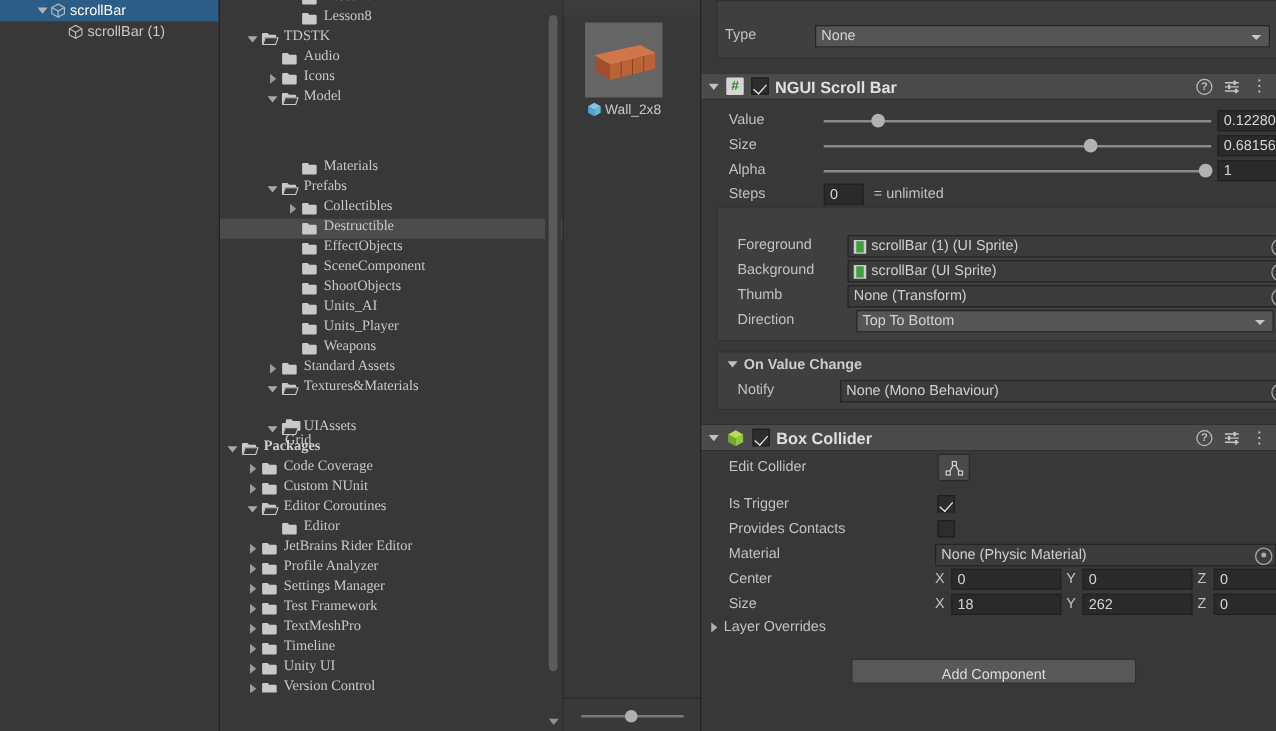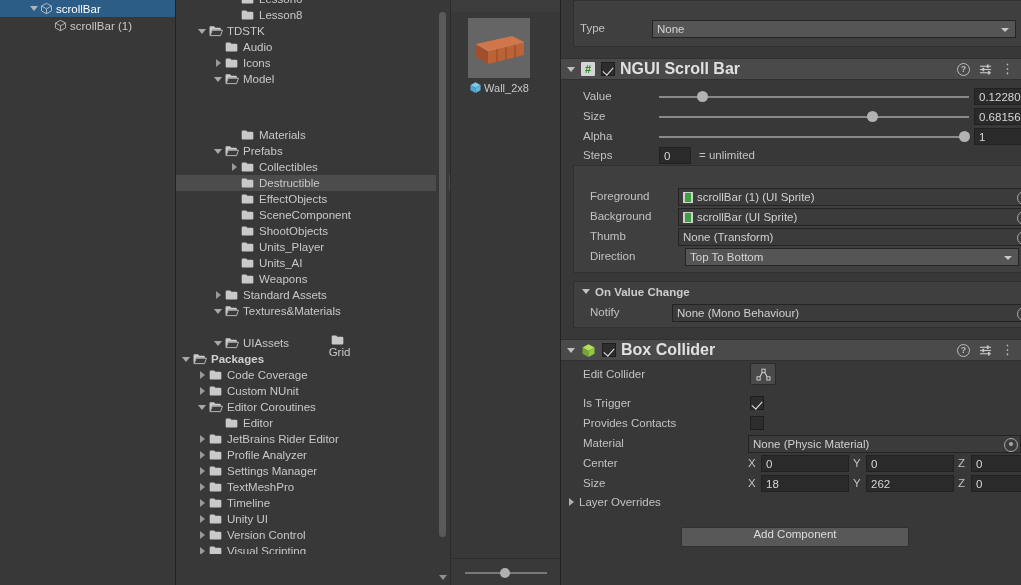--- a/index.html
+++ b/index.html
@@ -51,22 +51,22 @@
     background: #383838;
     position: relative; overflow: hidden;
     flex: 0 0 275px;
     border-left: 1px solid #232323;
   }
   #project-tree {
     position: absolute; left: 0; top: 0; width: 275px; height: 563px;
     overflow: hidden;
   }
   .prow {
-    height: 16px; display: flex; align-items: center;
-    white-space: nowrap; padding-left: 2px;
+    height: 16px; display: flex; 
+    white-space: nowrap; padding-left: 2px; font-family: Liberation Serif, serif;
   }
   .prow.hl { background: #4c4c4c; }
   .pfold { width: 13px; height: 16px; flex: 0 0 13px; position: relative; }
   .pfold.open::after {
     content: ""; position: absolute; left: 2px; top: 5.5px;
     border-left: 4.5px solid transparent;
     border-right: 4.5px solid transparent;
     border-top: 5px solid #a8a8a8;
   }
   .pfold.closed::after {
@@ -214,21 +214,21 @@
   }
 
   
   .comp-head {
     height: 22px; background: #4a4a4a;
     display: flex; align-items: center;
     border-top: 1px solid #303030; border-bottom: 1px solid #303030;
     padding-left: 6px;
   }
   .comp-head .tri-down { margin-right: 6px; }
-  .comp-title { font-weight: bold; font-size: 16px; color: #e0e0e0; margin-left: 5px; }
+  .comp-title { font-weight: bold; font-size: 13px; color: #e0e0e0; margin-left: 5px; }
   .chk {
     width: 14px; height: 14px; background: #2d2d2d;
     border: 1px solid #1e1e1e; position: relative; flex: 0 0 14px;
   }
   .chk.on::after {
     content: ""; position: absolute; left: 3px; top: 1.5px;
     width: 5px; height: 9px; border: solid #e8e8e8;
     border-width: 0 1.8px 1.8px 0; transform: rotate(42deg);
   }
   .script-ico {
@@ -254,21 +254,21 @@
   .edit-btn {
     width: 26px; height: 22px; background: #4a4a4a;
     border: 1px solid #2a2a2a; border-radius: 2px;
     display: flex; align-items: center; justify-content: center;
   }
 
   .addcomp {
     position: absolute; left: 120px; top: 527px;
     width: 228px; height: 20px;
     background: #585858; border: 1px solid #303030; border-radius: 2px;
-    display: flex; align-items: flex-start; justify-content: center;
+    display: flex; align-items: flex-end; justify-content: center;
     font-size: 11.5px; color: #dcdcdc;
   }
   .axis-lbl { font-size: 11.5px; color: #c2c2c2; width: 11px; }
 </style>
 </head>
 <body>
 
 <div id="app">
 
   <div id="hierarchy">
@@ -418,30 +418,30 @@
           </span>
           <span class="plabel">ShootObjects</span>
         </div>
         <div class="prow" style="padding-left: 52px;">
           <span class="pfold "></span>
           <span class="folder">
             <svg width="14" height="12" viewBox="0 0 16 13">
               <path d="M0.8 2.4 A1.1 1.1 0 0 1 1.9 1.3 L5.9 1.3 L7.3 2.9 L13 2.9 A1.1 1.1 0 0 1 14.1 4 L14.1 10.6 A1.1 1.1 0 0 1 13 11.7 L1.9 11.7 A1.1 1.1 0 0 1 0.8 10.6 Z" fill="#c9c9c9"></path>
             </svg>
           </span>
+          <span class="plabel">Units_AI</span>
+        </div>
+        <div class="prow" style="padding-left: 52px;">
+          <span class="pfold "></span>
+          <span class="folder">
+            <svg width="14" height="12" viewBox="0 0 16 13">
+              <path d="M0.8 2.4 A1.1 1.1 0 0 1 1.9 1.3 L5.9 1.3 L7.3 2.9 L13 2.9 A1.1 1.1 0 0 1 14.1 4 L14.1 10.6 A1.1 1.1 0 0 1 13 11.7 L1.9 11.7 A1.1 1.1 0 0 1 0.8 10.6 Z" fill="#c9c9c9"></path>
+            </svg>
+          </span>
           <span class="plabel">Units_Player</span>
-        </div>
-        <div class="prow" style="padding-left: 52px;">
-          <span class="pfold "></span>
-          <span class="folder">
-            <svg width="14" height="12" viewBox="0 0 16 13">
-              <path d="M0.8 2.4 A1.1 1.1 0 0 1 1.9 1.3 L5.9 1.3 L7.3 2.9 L13 2.9 A1.1 1.1 0 0 1 14.1 4 L14.1 10.6 A1.1 1.1 0 0 1 13 11.7 L1.9 11.7 A1.1 1.1 0 0 1 0.8 10.6 Z" fill="#c9c9c9"></path>
-            </svg>
-          </span>
-          <span class="plabel">Units_AI</span>
         </div>
         <div class="prow" style="padding-left: 52px;">
           <span class="pfold "></span>
           <span class="folder">
             <svg width="14" height="12" viewBox="0 0 16 13">
               <path d="M0.8 2.4 A1.1 1.1 0 0 1 1.9 1.3 L5.9 1.3 L7.3 2.9 L13 2.9 A1.1 1.1 0 0 1 14.1 4 L14.1 10.6 A1.1 1.1 0 0 1 13 11.7 L1.9 11.7 A1.1 1.1 0 0 1 0.8 10.6 Z" fill="#c9c9c9"></path>
             </svg>
           </span>
           <span class="plabel">Weapons</span>
         </div>
@@ -549,20 +549,29 @@
           <span class="plabel">Profile Analyzer</span>
         </div>
         <div class="prow" style="padding-left: 20px;">
           <span class="pfold closed"></span>
           <span class="folder">
             <svg width="14" height="12" viewBox="0 0 16 13">
               <path d="M0.8 2.4 A1.1 1.1 0 0 1 1.9 1.3 L5.9 1.3 L7.3 2.9 L13 2.9 A1.1 1.1 0 0 1 14.1 4 L14.1 10.6 A1.1 1.1 0 0 1 13 11.7 L1.9 11.7 A1.1 1.1 0 0 1 0.8 10.6 Z" fill="#c9c9c9"></path>
             </svg>
           </span>
           <span class="plabel">Settings Manager</span>
+        </div>
+        <div class="prow" style="padding-left: 20px;">
+          <span class="pfold closed"></span>
+          <span class="folder">
+            <svg width="14" height="12" viewBox="0 0 16 13">
+              <path d="M0.8 2.4 A1.1 1.1 0 0 1 1.9 1.3 L5.9 1.3 L7.3 2.9 L13 2.9 A1.1 1.1 0 0 1 14.1 4 L14.1 10.6 A1.1 1.1 0 0 1 13 11.7 L1.9 11.7 A1.1 1.1 0 0 1 0.8 10.6 Z" fill="#c9c9c9"></path>
+            </svg>
+          </span>
+          <span class="plabel">Test Framework</span>
         </div>
         <div class="prow" style="padding-left: 20px;">
           <span class="pfold closed"></span>
           <span class="folder">
             <svg width="14" height="12" viewBox="0 0 16 13">
               <path d="M0.8 2.4 A1.1 1.1 0 0 1 1.9 1.3 L5.9 1.3 L7.3 2.9 L13 2.9 A1.1 1.1 0 0 1 14.1 4 L14.1 10.6 A1.1 1.1 0 0 1 13 11.7 L1.9 11.7 A1.1 1.1 0 0 1 0.8 10.6 Z" fill="#c9c9c9"></path>
             </svg>
           </span>
           <span class="plabel">TextMeshPro</span>
         </div>

